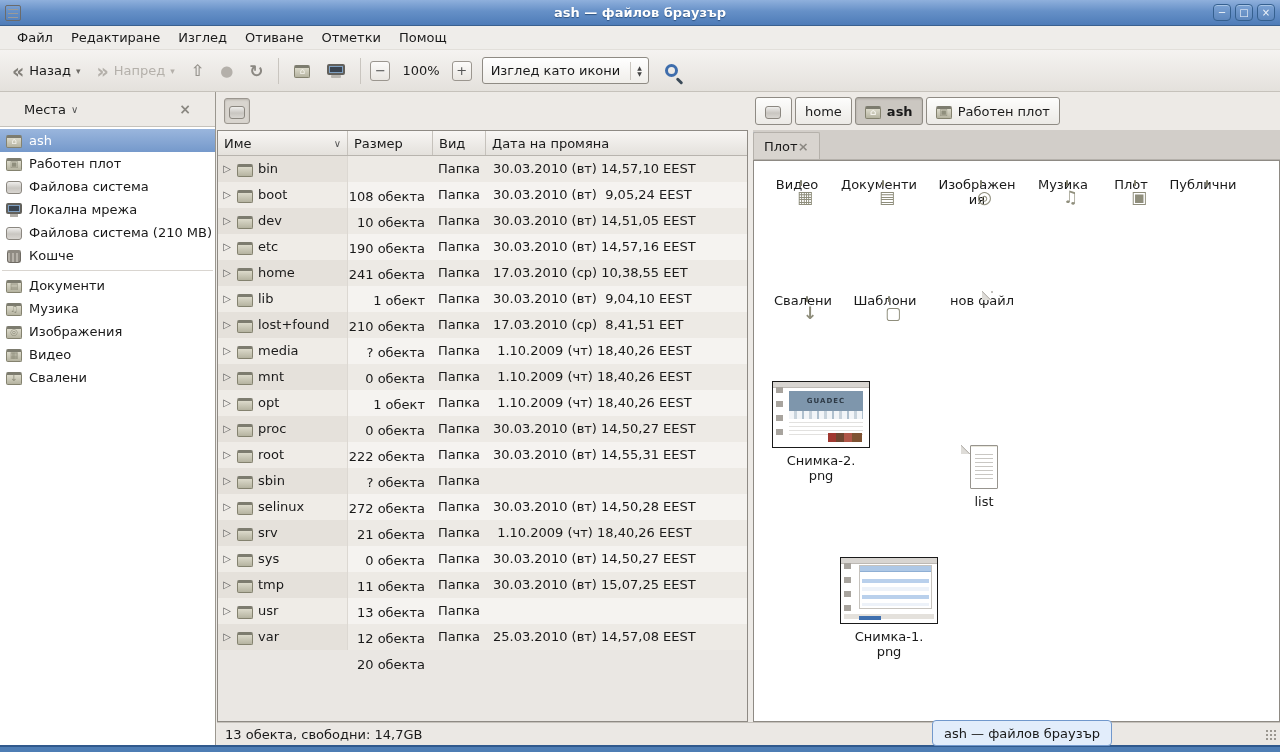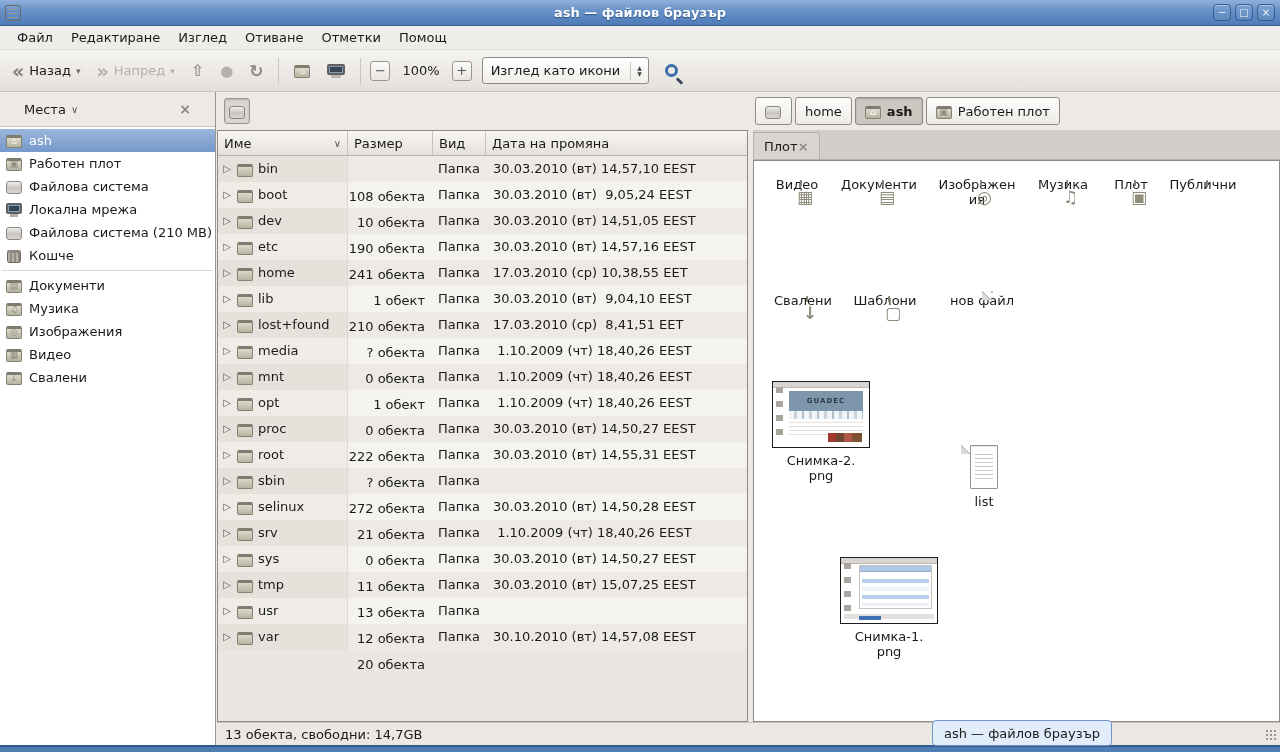--- a/index.html
+++ b/index.html
@@ -485,21 +485,21 @@
             <span class="c-type">Папка</span>
           </div>
             <div class="tree-row">
             <span class="c-name">
               <span class="expander">▷</span>
               <span class="si" data-icon="folder"></span>
               <span>var</span>
             </span>
             <span class="c-size">20 обекта</span>
             <span class="c-type">Папка</span>
-            <span class="c-date">30.10.2010 (вт) 14,57,08 EEST</span>
+            <span class="c-date">25.03.2010 (вт) 14,57,08 EEST</span>
           </div>
           </div>
       </div>
     </div>
 
     <div class="right-pane">
       <div class="pathbar">
         <span class="pbtn">
             <span class="si" data-icon="drive"></span>
           </span>

